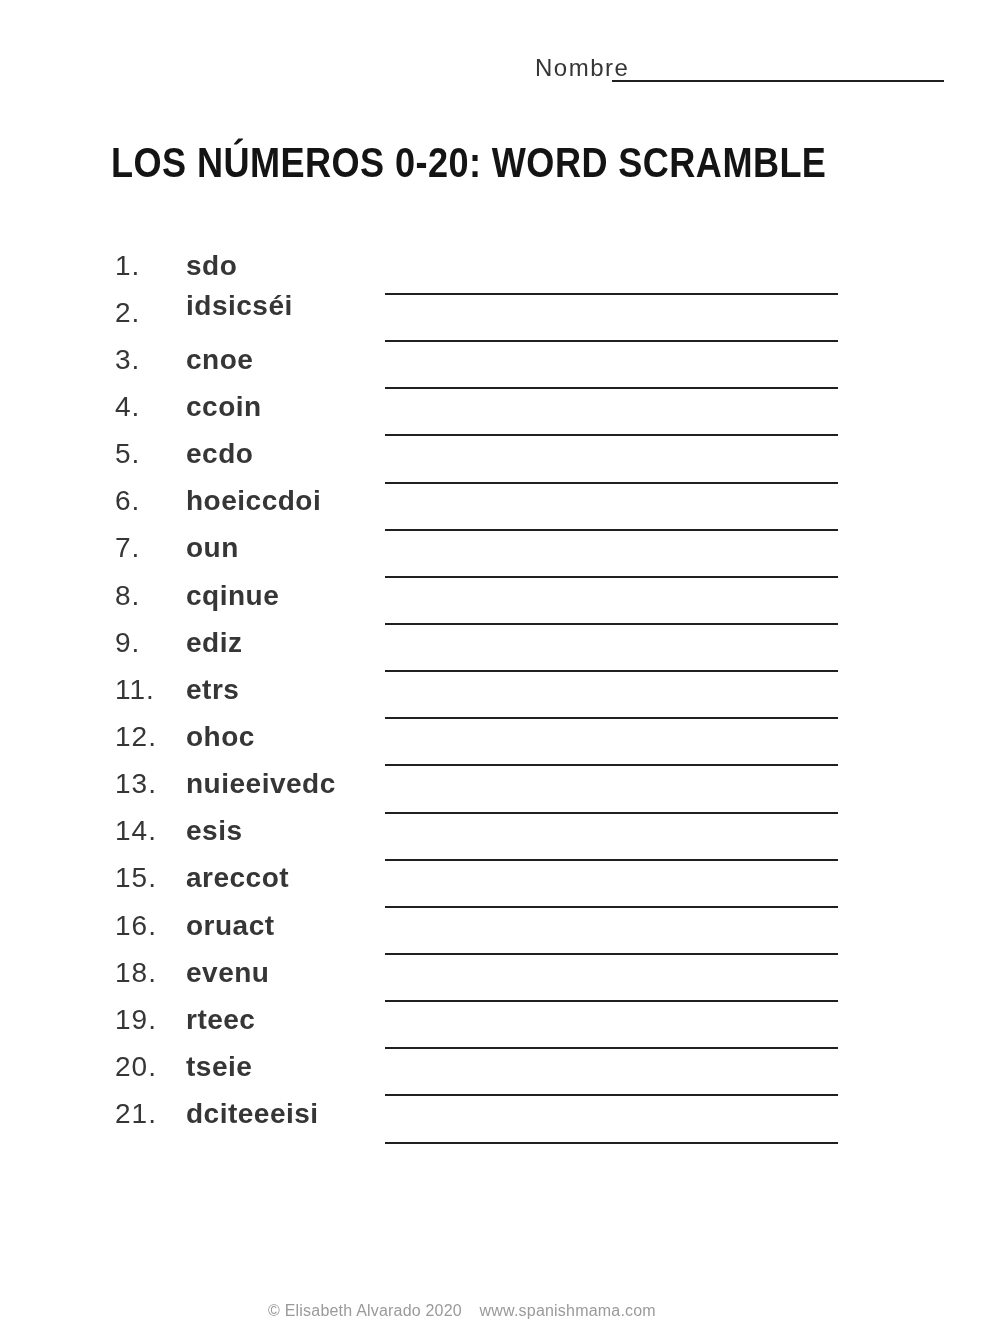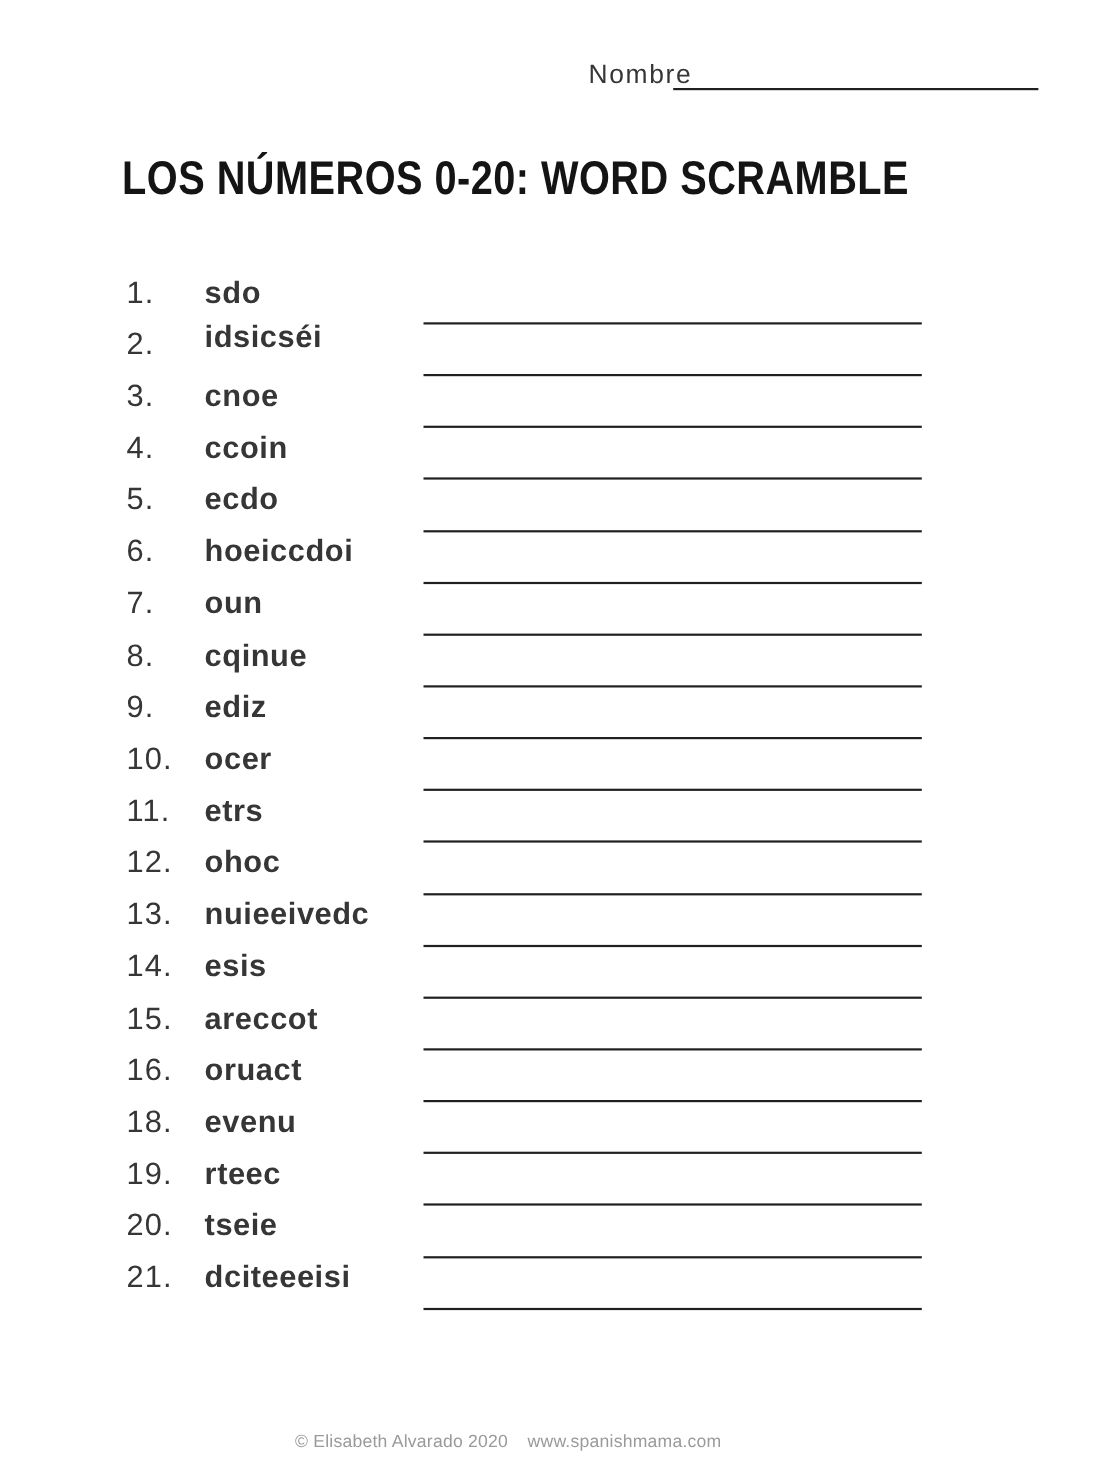--- a/index.html
+++ b/index.html
@@ -139,25 +139,20 @@
     <span class="word">cqinue</span>
     <span class="answer-line"></span>
   </div>
 
   <div class="row">
     <span class="num">9.</span>
     <span class="word">ediz</span>
     <span class="answer-line"></span>
   </div>
 
-  <div class="row">
-    <span class="num">10.</span>
-    <span class="word">ocer</span>
-    <span class="answer-line"></span>
-  </div>
 
   <div class="row">
     <span class="num">11.</span>
     <span class="word">etrs</span>
     <span class="answer-line"></span>
   </div>
 
   <div class="row">
     <span class="num">12.</span>
     <span class="word">ohoc</span>

